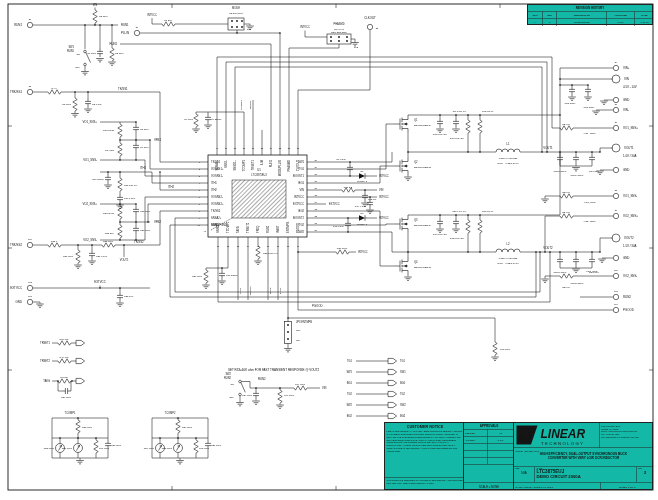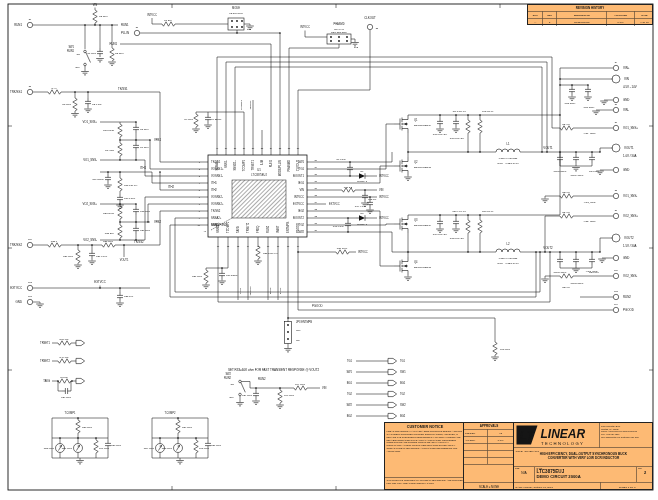--- a/index.html
+++ b/index.html
@@ -3,21 +3,21 @@
 <meta charset="utf-8">
 <style>
   html,body{margin:0;padding:0;background:#e8e8e6;}
   #sheet{position:relative;width:658px;height:500px;background:#ffffff;overflow:hidden;
     font-family:"Liberation Sans",sans-serif;color:#141414;}
   svg text{font-family:"Liberation Sans",sans-serif;fill:#141414;}
   .wire{stroke:#141414;stroke-width:0.55;fill:none;}
   .sym{stroke:#141414;stroke-width:0.6;fill:none;}
   .term{fill:none;stroke:#141414;stroke-width:0.6;}
   .j{fill:#141414;stroke:none;}
-  .ovl{position:absolute;background:#fdba74;box-sizing:border-box;}
+  .ovl{position:absolute;background:#14b8a6;box-sizing:border-box;}
   .scaled{width:200%;height:200%;transform:scale(.5);transform-origin:0 0;box-sizing:border-box;}
   
   #rev{left:527px;top:4px;width:126px;height:21px;border:1px solid #222;}
   .rv-title{height:12px;line-height:12px;text-align:center;font-size:6px;font-weight:bold;border-bottom:1px solid #222;}
   .rv-row{display:grid;grid-template-columns:30px 28px 100px 56px 38px;height:14px;line-height:14px;text-align:center;font-size:4.6px;}
   .rv-row.hd{font-weight:bold;border-bottom:1px solid #222;}
   .rv-row span{border-right:1px solid #222;overflow:hidden;}
   .rv-row span:last-child{border-right:none;}
   
   #tb{left:384px;top:422px;width:269px;height:68px;border:1px solid #222;display:flex;}

